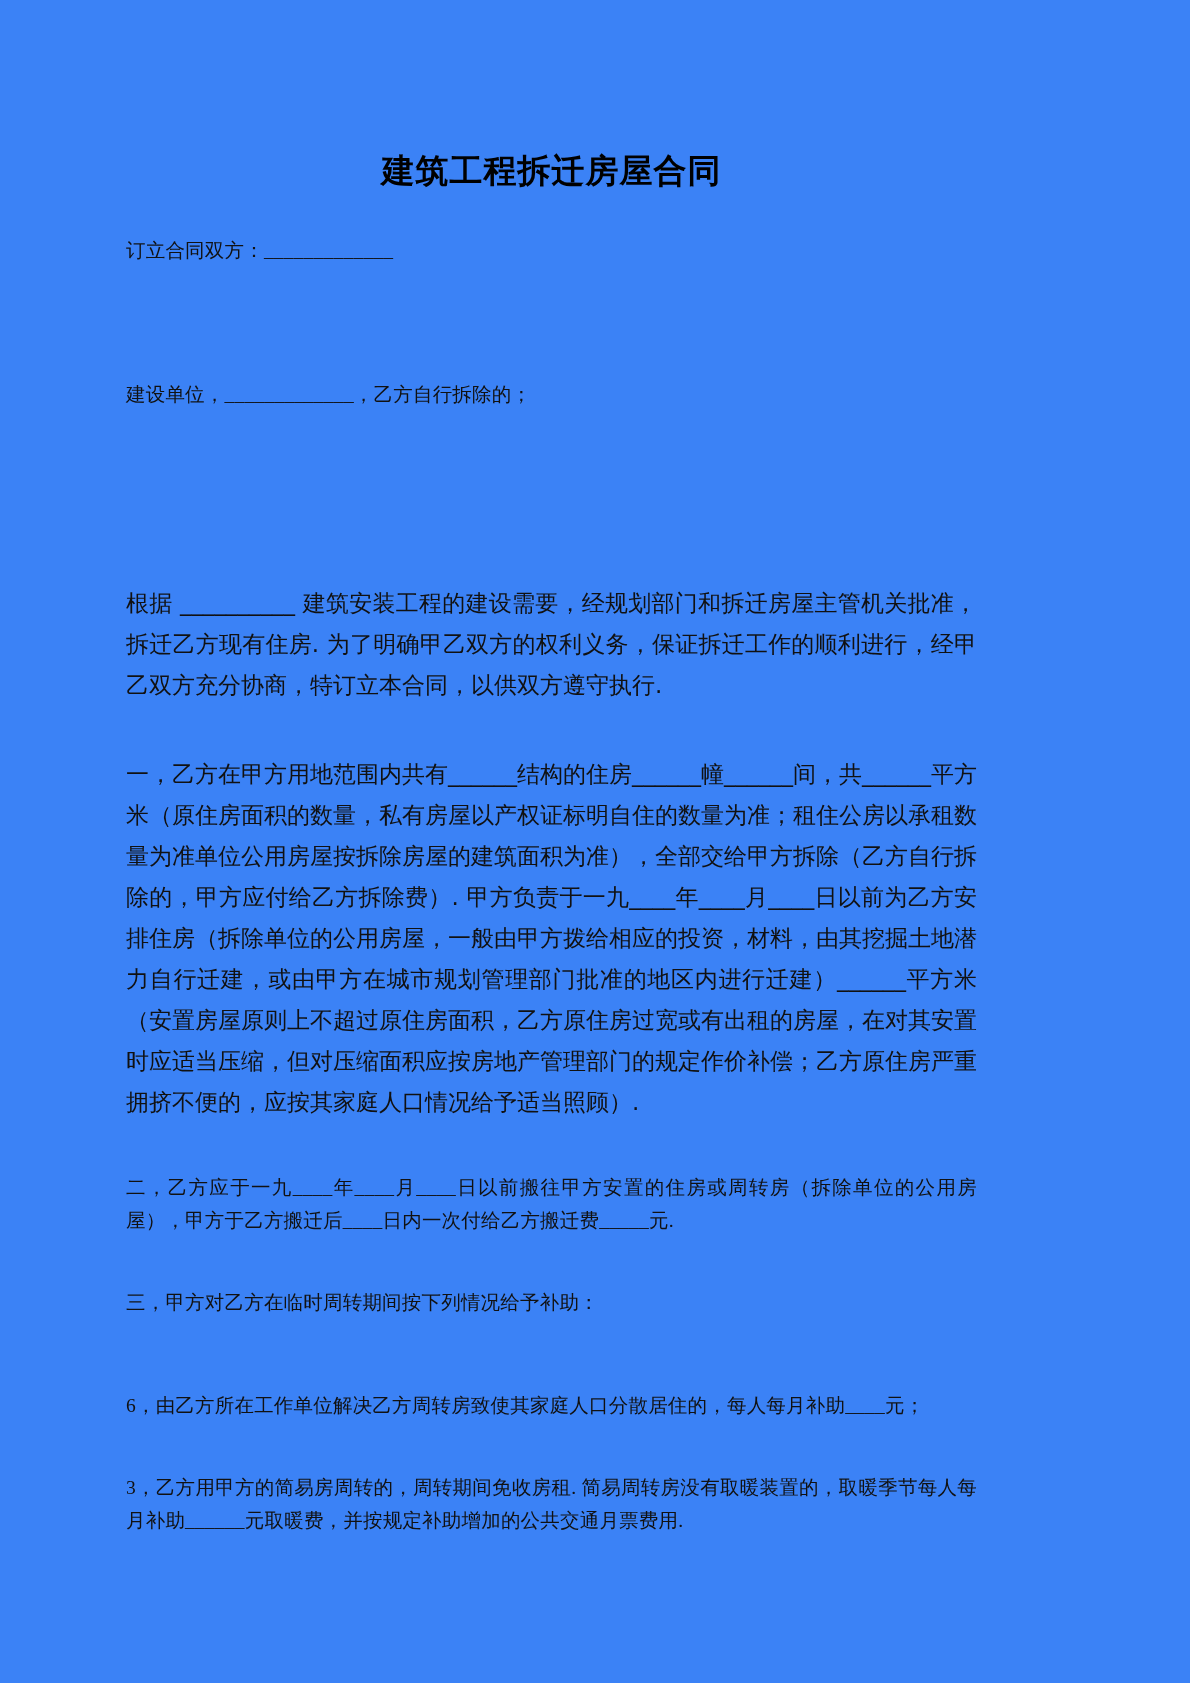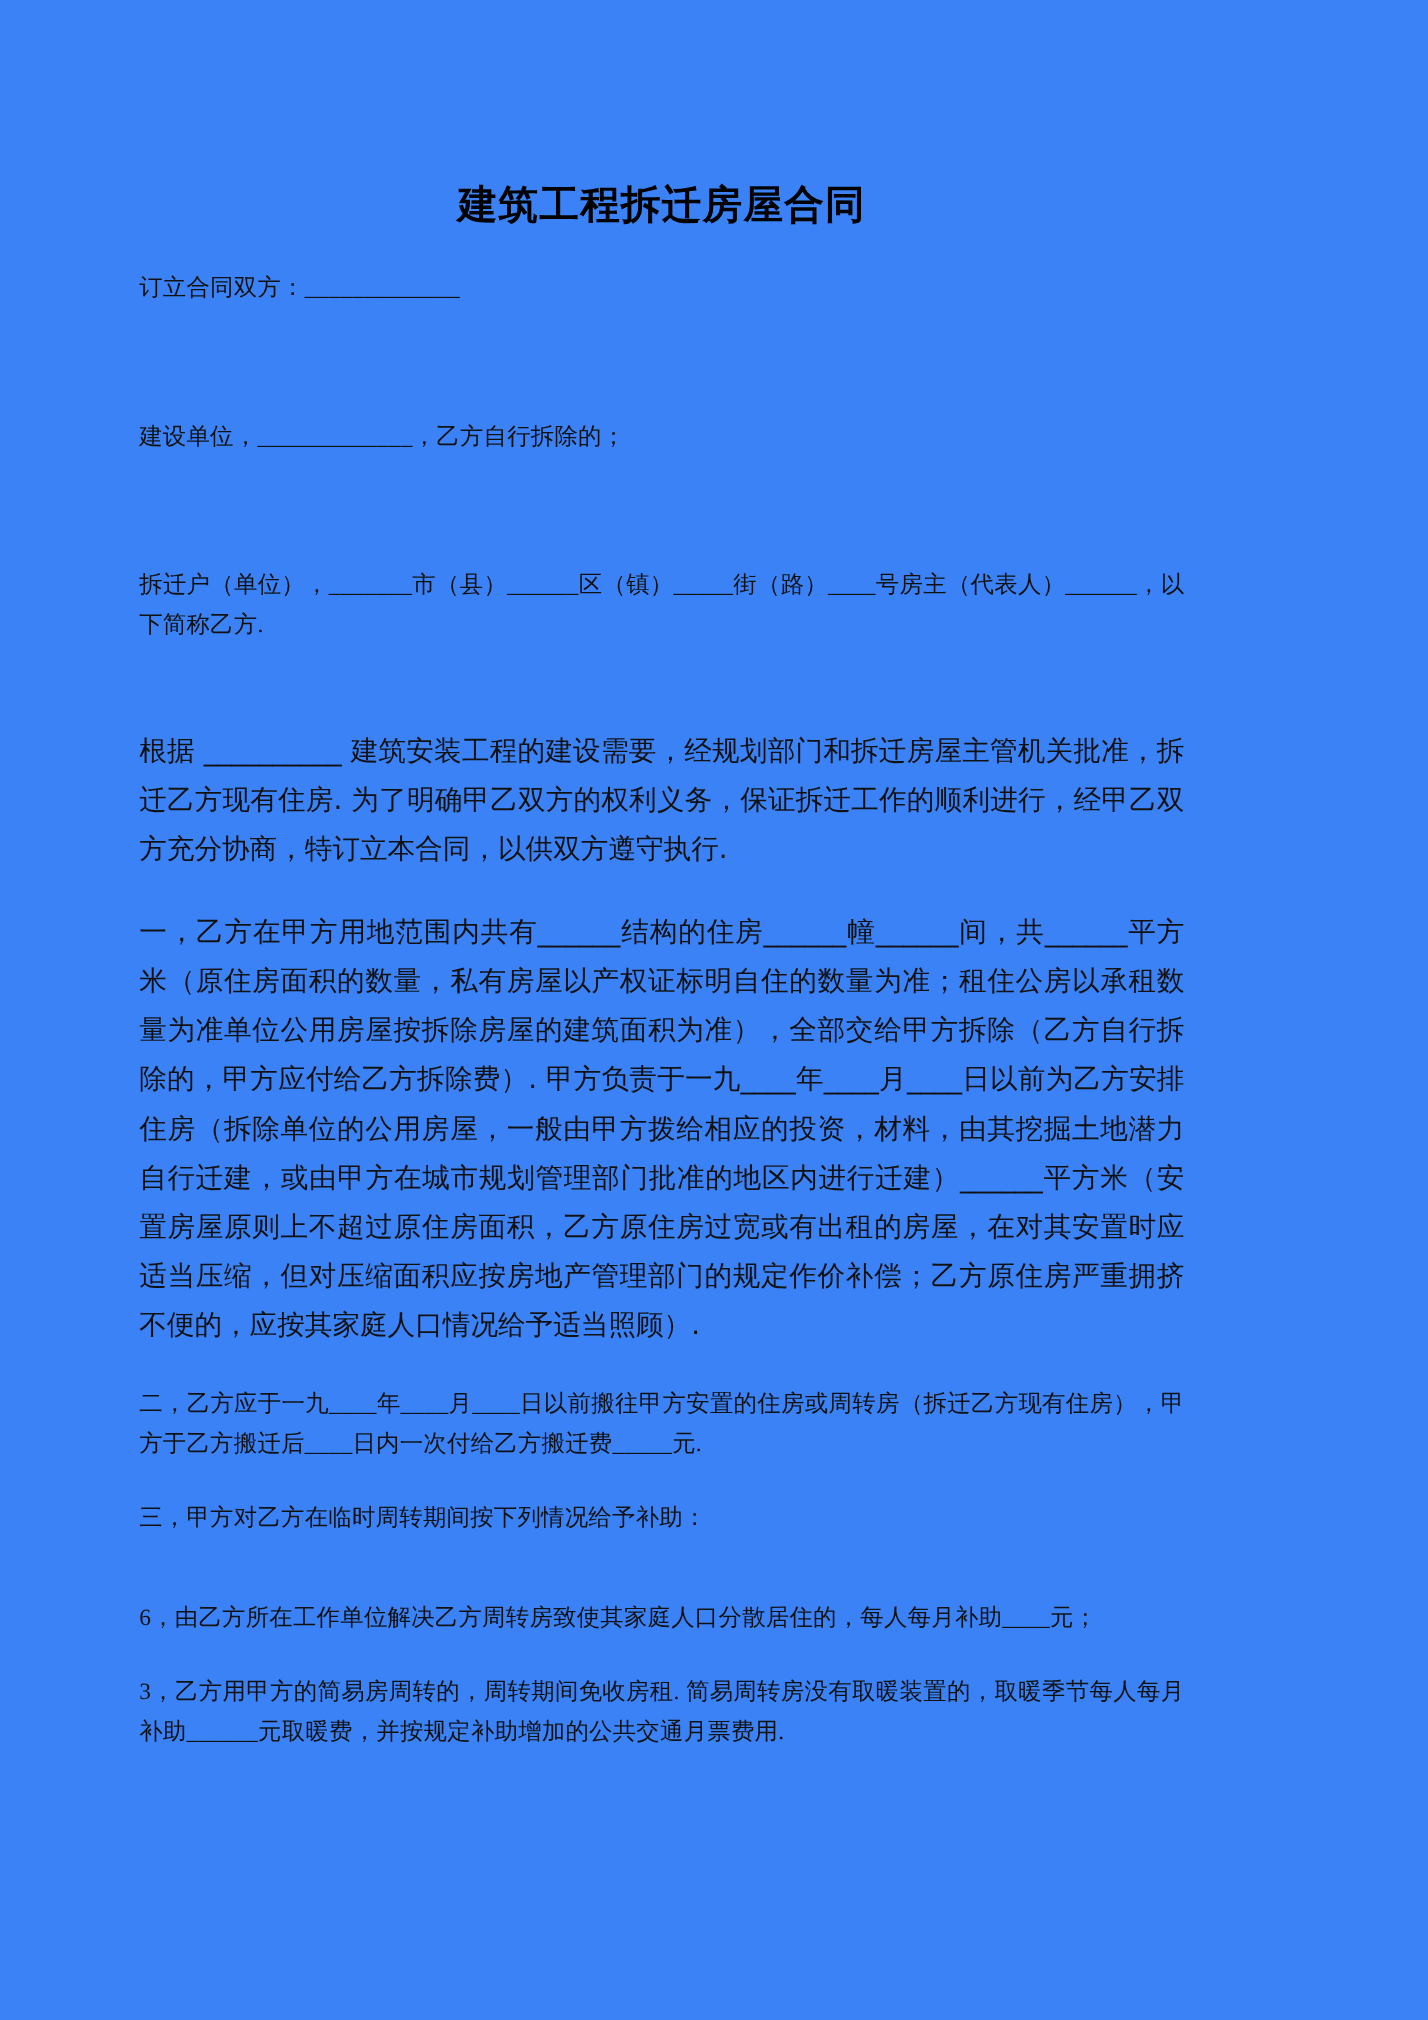--- a/index.html
+++ b/index.html
@@ -28,21 +28,21 @@
     letter-spacing: 1px;
     margin: 0 0 0 0;
     padding: 0;
     line-height: 1.25;
     color: #000;
     text-indent: 0;
   }
   .para {
     font-size: 19.5px;
     line-height: 1.72;
-    margin: 3px;
+    margin: 13px;
     padding: 0;
     text-align: justify;
     text-justify: inter-ideograph;
     color: #111;
     letter-spacing: 0.2px;
   }
   
   .serifish {
     font-family: "Liberation Serif", "DejaVu Serif", serif;
   }
@@ -68,33 +68,32 @@
   <div class="title-gap"></div>
 
   <p class="para serifish">订立合同双方：_____________</p>
 
   <div class="gap-xl"></div>
 
   <p class="para serifish">建设单位，_____________，乙方自行拆除的；</p>
 
   <div class="gap-xl"></div>
 
-  <p class="para serifish">拆迁户（单位），_______市（县）______区（镇）_____街（路）____号房主（代表人）______，以下简称乙方.</p>
 
   <div class="gap-lg"></div>
 
   <p class="para sansish">根据 __________ 建筑安装工程的建设需要，经规划部门和拆迁房屋主管机关批准，拆迁乙方现有住房. 为了明确甲乙双方的权利义务，保证拆迁工作的顺利进行，经甲乙双方充分协商，特订立本合同，以供双方遵守执行.</p>
 
   <div class="gap-sm"></div>
 
   <p class="para sansish">一，乙方在甲方用地范围内共有______结构的住房______幢______间，共______平方米（原住房面积的数量，私有房屋以产权证标明自住的数量为准；租住公房以承租数量为准单位公用房屋按拆除房屋的建筑面积为准），全部交给甲方拆除（乙方自行拆除的，甲方应付给乙方拆除费）. 甲方负责于一九____年____月____日以前为乙方安排住房（拆除单位的公用房屋，一般由甲方拨给相应的投资，材料，由其挖掘土地潜力自行迁建，或由甲方在城市规划管理部门批准的地区内进行迁建）______平方米（安置房屋原则上不超过原住房面积，乙方原住房过宽或有出租的房屋，在对其安置时应适当压缩，但对压缩面积应按房地产管理部门的规定作价补偿；乙方原住房严重拥挤不便的，应按其家庭人口情况给予适当照顾）.</p>
 
   <div class="gap-sm"></div>
 
-  <p class="para serifish">二，乙方应于一九____年____月____日以前搬往甲方安置的住房或周转房（拆迁乙方现有住房），甲方于乙方搬迁后____日内一次付给乙方搬迁费_____元.</p>
+  <p class="para serifish">二，乙方应于一九____年____月____日以前搬往甲方安置的住房或周转房（拆除单位的公用房屋），甲方于乙方搬迁后____日内一次付给乙方搬迁费_____元.</p>
 
   <div class="gap-sm"></div>
 
   <p class="para serifish">三，甲方对乙方在临时周转期间按下列情况给予补助：</p>
 
   <div class="gap-sm"></div>
 
 
   <div class="gap-sm"></div>
 

